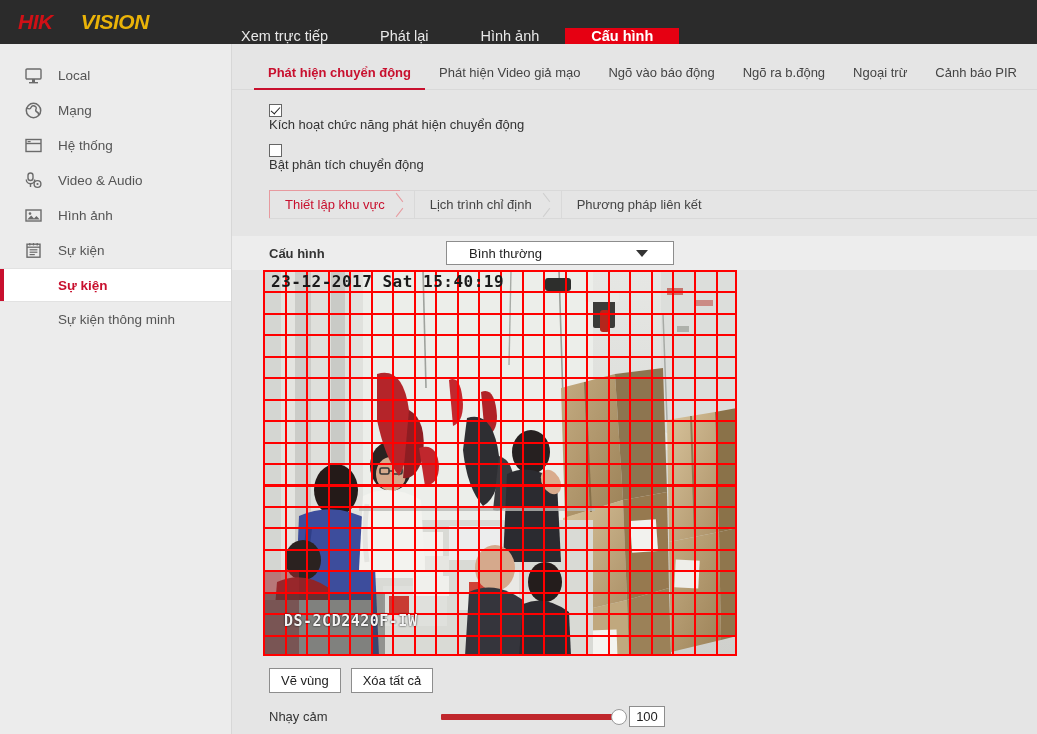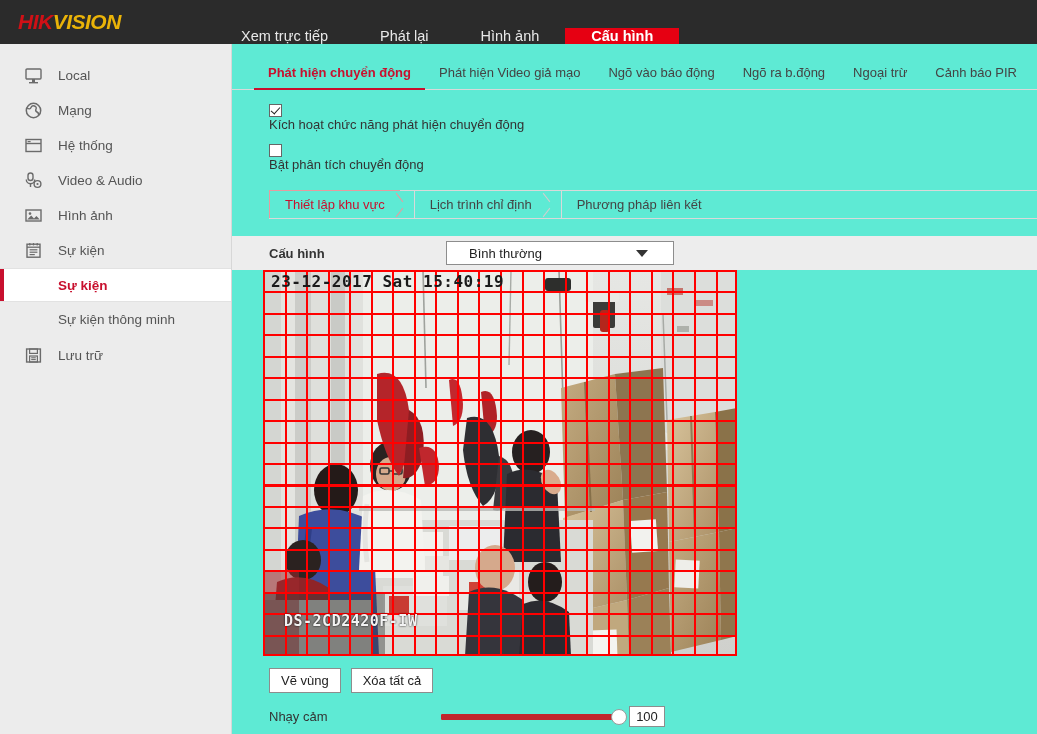--- a/index.html
+++ b/index.html
@@ -20,20 +20,21 @@
   }
   .logo {
     width: 215px;
     display: flex;
     align-items: center;
     padding-left: 18px;
     font-style: italic;
     font-weight: bold;
     font-size: 21px;
     letter-spacing: -0.5px;
+    gap: 28px;
   }
   .logo .hik { color: #d01016; }
   .logo .vision { color: #eab308; }
 
   .topnav { display: flex; align-items: flex-end; }
   .topnav .nav-item {
     display: flex;
     align-items: center;
     justify-content: center;
     padding: 0 26px;
@@ -100,21 +101,21 @@
     content: "";
     position: absolute;
     left: 0; top: 0; bottom: 0;
     width: 4px;
     background: #c8102e;
   }
 
   
   .main {
     flex: 1;
-    background: #5eead4;
+    background: #e5e5e5;
     overflow: hidden;
     position: relative;
   }
 
   
   .subtabs {
     display: flex;
     align-items: flex-end;
     height: 34px;
     border-bottom: 1px solid #d9d9d9;
@@ -466,32 +467,20 @@
     </div>
 
     <div class="side-sub active">
       <span class="lbl">Sự kiện</span>
     </div>
 
     <div class="side-sub">
       <span class="lbl">Sự kiện thông minh</span>
     </div>
 
-    <div class="side-item" style="margin-top:2px;">
-      <span class="ico">
-        <svg width="19" height="19" viewBox="0 0 19 19">
-            <rect x="2.6" y="3" width="13.8" height="13" fill="none" stroke="#6b6b6b" stroke-width="1.4"></rect>
-            <rect x="5.6" y="3" width="7.8" height="4.4" fill="none" stroke="#6b6b6b" stroke-width="1.2"></rect>
-            <rect x="5.6" y="10" width="7.8" height="6" fill="none" stroke="#6b6b6b" stroke-width="1.2"></rect>
-            <line x1="7.2" y1="11.8" x2="11.8" y2="11.8" stroke="#6b6b6b" stroke-width="1.1"></line>
-            <line x1="7.2" y1="13.6" x2="11.8" y2="13.6" stroke="#6b6b6b" stroke-width="1.1"></line>
-          </svg>
-      </span>
-      <span class="lbl">Lưu trữ</span>
-    </div>
 
   </div>
 
   <div class="main">
 
     <div class="subtabs">
       <div class="subtab active">Phát hiện chuyển động</div>
       <div class="subtab">Phát hiện Video giả mạo</div>
       <div class="subtab">Ngõ vào báo động</div>
       <div class="subtab">Ngõ ra b.động</div>

